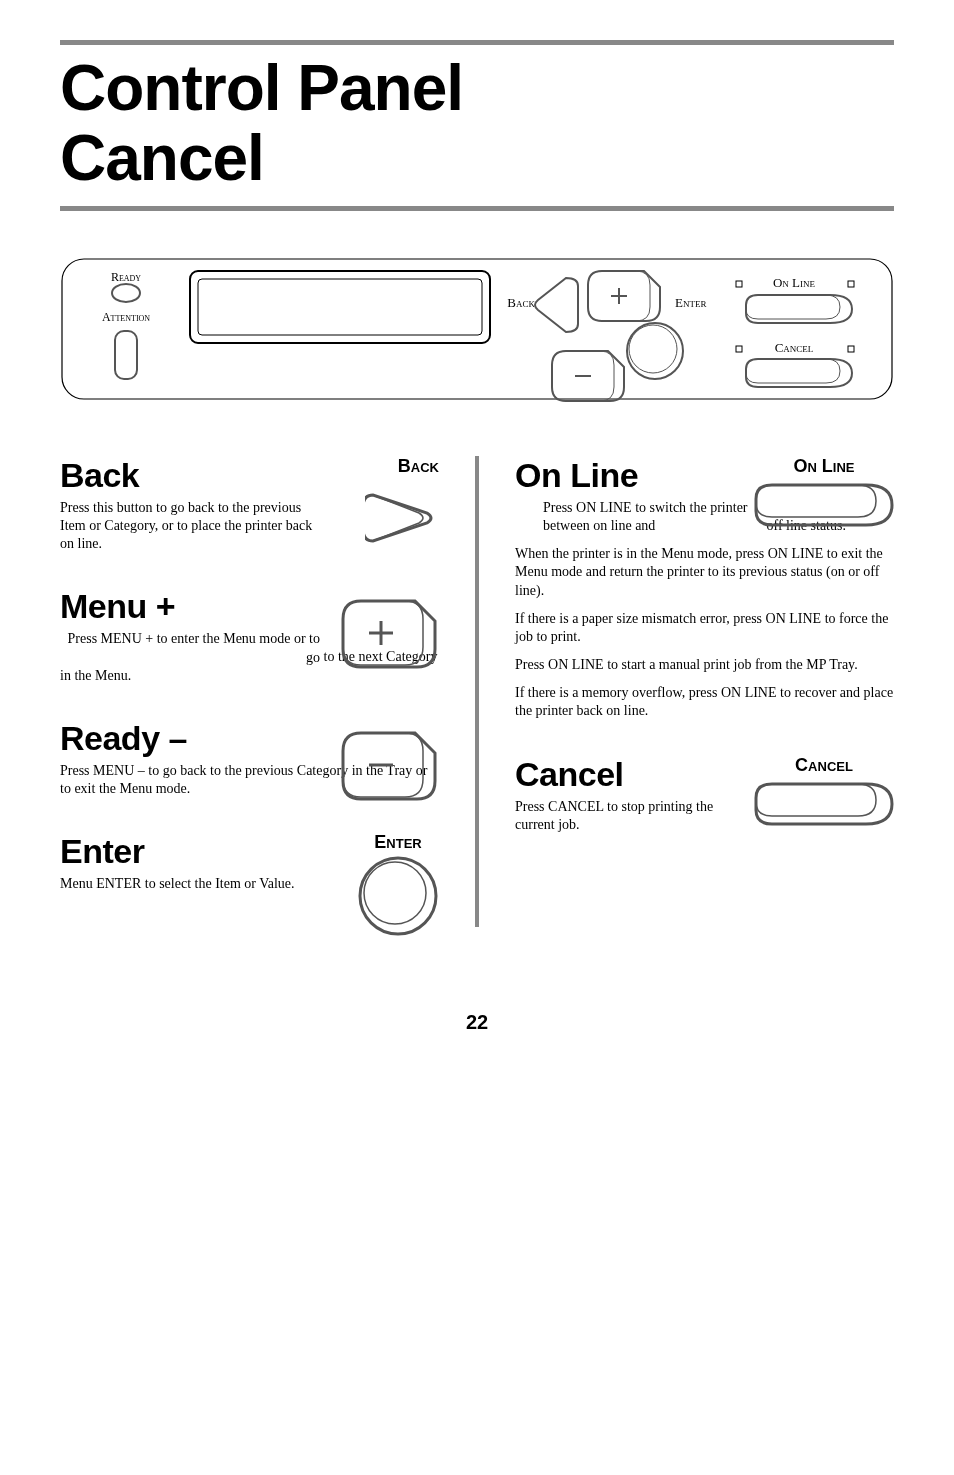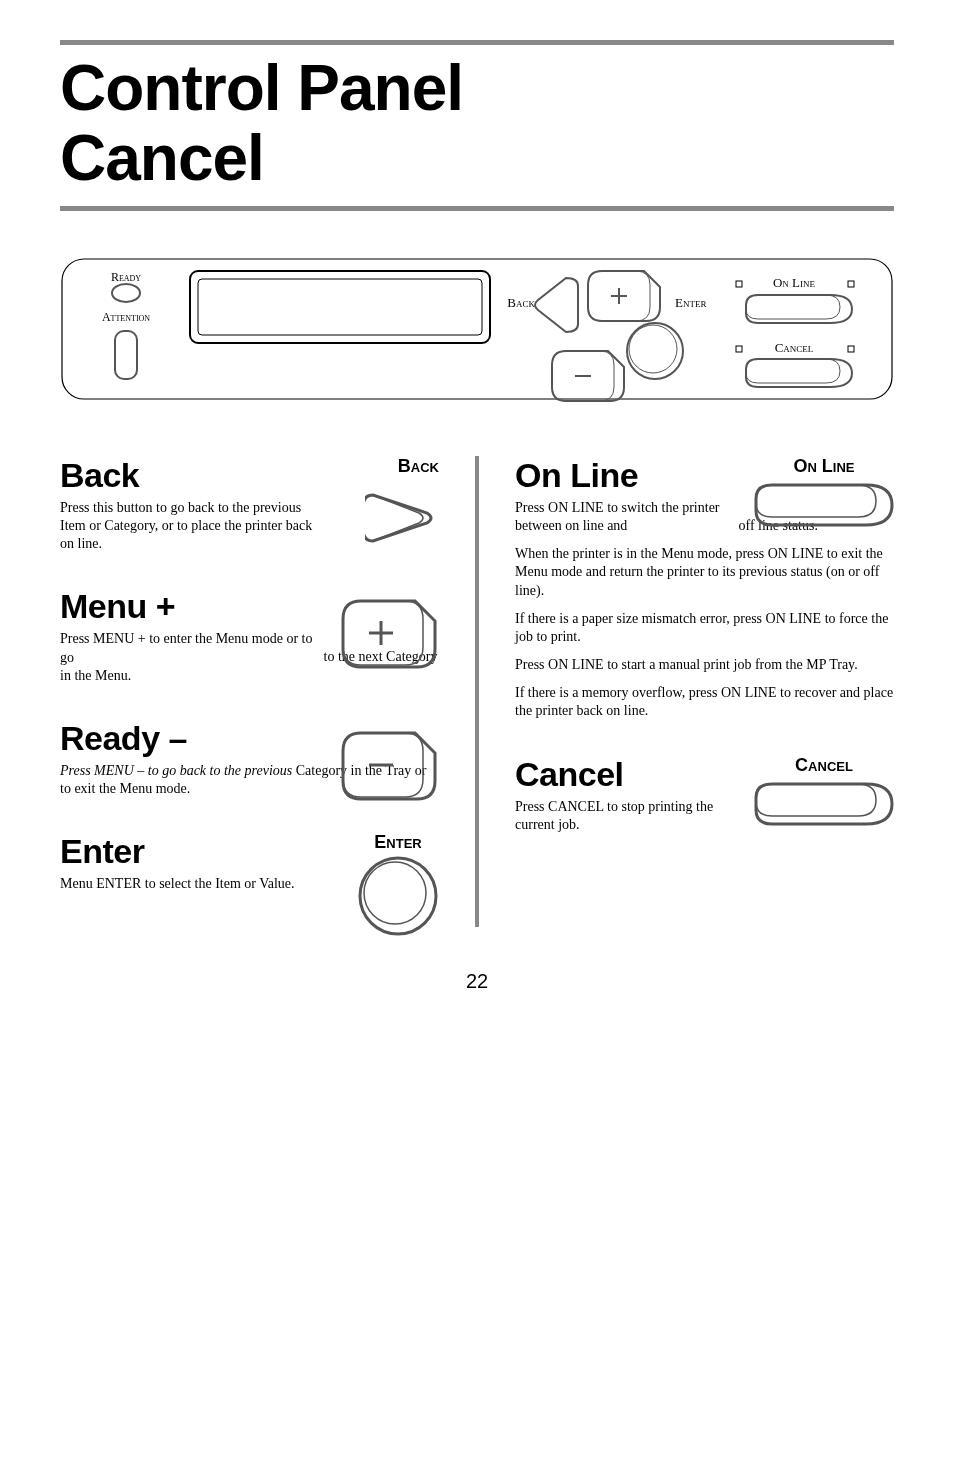--- a/index.html
+++ b/index.html
@@ -83,23 +83,23 @@
     }
     .txt-wrap-left {
       max-width: 260px;
     }
     .txt-wrap-right {
       max-width: 220px;
     }
     .page-num {
       text-align: center;
       font-family: 'Arial Black', Helvetica, sans-serif;
-      font-weight: 400;
+      font-weight: 700;
       font-size: 20px;
-      margin-top: 43px;
+      margin-top: 84px;
     }
   </style>
 </head>
 <body>
 
 <div class="border-bar"></div>
 <h1 class="main-title">
   <span>Control Panel</span><br>
   <span>Cancel</span>
 </h1>
@@ -177,36 +177,36 @@
       <div class="icon-float" style="top:12px;">
         <svg width="100" height="72" viewBox="0 0 100 72">
           <path d="M 4 20 q 0 -18 18 -18 h 54 l 20 20 v 28 q 0 18 -18 18 h -56 q -18 0 -18 -18 z" fill="none" stroke="#555" stroke-width="3"></path>
           <path d="M 4 20 q 0 -18 18 -18 h 44 q 18 0 18 18 v 28 q 0 18 -18 18 h -44 q -18 0 -18 -18 z" fill="none" stroke="#555" stroke-width="1.5"></path>
           <line x1="42" y1="22" x2="42" y2="46" stroke="#555" stroke-width="3"></line>
           <line x1="30" y1="34" x2="54" y2="34" stroke="#555" stroke-width="3"></line>
         </svg>
       </div>
       <h2>Menu +</h2>
       <p>
-        <span class="txt-wrap-left" style="display:inline-block;">Press MENU + to enter the Menu mode or to go</span>
+        <span class="txt-wrap-left" style="display:inline-block;text-align:right;">Press MENU + to enter the Menu mode or to go</span>
         <span>to the next Category in the Menu.</span>
       </p>
     </div>
 
     <div class="section">
       <div class="icon-float" style="top:12px;">
         <svg width="100" height="72" viewBox="0 0 100 72">
           <path d="M 4 20 q 0 -18 18 -18 h 54 l 20 20 v 28 q 0 18 -18 18 h -56 q -18 0 -18 -18 z" fill="none" stroke="#555" stroke-width="3"></path>
           <path d="M 4 20 q 0 -18 18 -18 h 44 q 18 0 18 18 v 28 q 0 18 -18 18 h -44 q -18 0 -18 -18 z" fill="none" stroke="#555" stroke-width="1.5"></path>
           <line x1="30" y1="34" x2="54" y2="34" stroke="#555" stroke-width="3"></line>
         </svg>
       </div>
       <h2>Ready –</h2>
       <p>
-        <span class="txt-wrap-left" style="display:inline-block;font-style:italic;">Press MENU – to go back to the previous</span>
+        <span class="txt-wrap-left" style="display:inline-block;">Press MENU – to go back to the previous</span>
         <span>Category in the Tray or to exit the Menu mode.</span>
       </p>
     </div>
 
     <div class="section">
       <div class="icon-float">
         <div class="label-caps" style="text-align:center;margin-bottom:2px;">Enter</div>
         <svg width="82" height="82" viewBox="0 0 82 82">
           <circle cx="41" cy="41" r="38" fill="none" stroke="#555" stroke-width="3"></circle>
           <circle cx="38" cy="38" r="31" fill="none" stroke="#555" stroke-width="1.5"></circle>
@@ -225,21 +225,21 @@
     <div class="section">
       <div class="icon-float">
         <div class="label-caps" style="text-align:center;margin-bottom:6px;">On Line</div>
         <svg width="140" height="44" viewBox="0 0 140 44">
           <path d="M 2 16 q 0 -14 16 -14 h 94 q 26 0 26 20 q 0 20 -26 20 h -94 q -16 0 -16 -14 z" fill="none" stroke="#555" stroke-width="3"></path>
           <path d="M 2 16 q 0 -14 16 -14 h 86 q 18 0 18 16 q 0 16 -18 16 h -86 q -16 0 -16 -14 z" fill="none" stroke="#555" stroke-width="1.5"></path>
         </svg>
       </div>
       <h2>On Line</h2>
       <p>
-        <span class="txt-wrap-right" style="display:inline-block;">Press ON LINE to switch the printer between on line and</span>
+        <span class="txt-wrap-right" style="display:inline-block;margin-left:28px;">Press ON LINE to switch the printer between on line and</span>
         <span>off line status.</span>
       </p>
       <p>When the printer is in the Menu mode, press ON LINE to exit the Menu mode and return the printer to its previous status (on or off line).</p>
       <p>If there is a paper size mismatch error, press ON LINE to force the job to print.</p>
       <p>Press ON LINE to start a manual print job from the MP Tray.</p>
       <p>If there is a memory overflow, press ON LINE to recover and place the printer back on line.</p>
     </div>
 
     <div class="section">
       <div class="icon-float">

